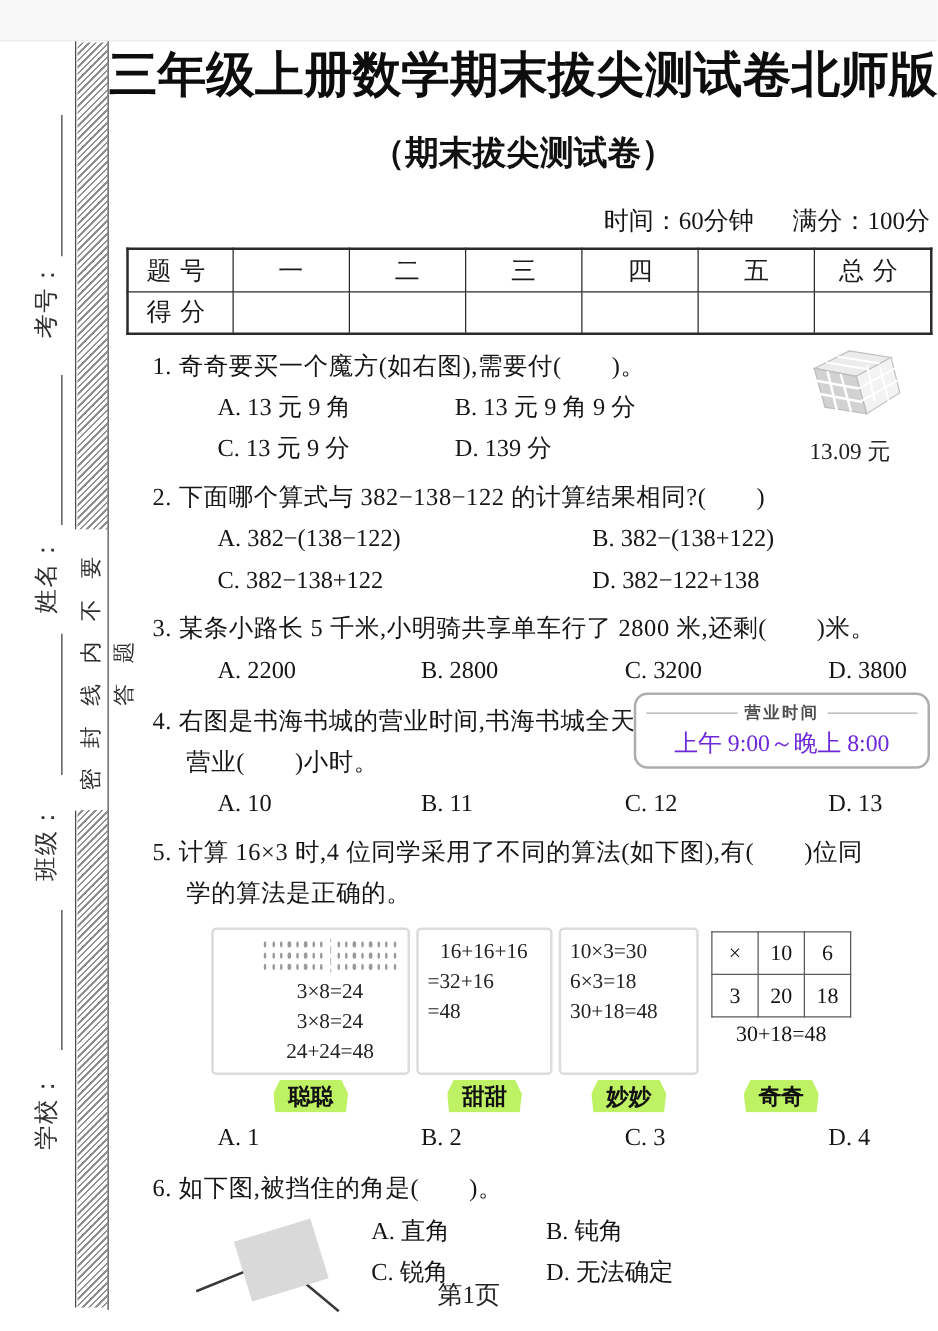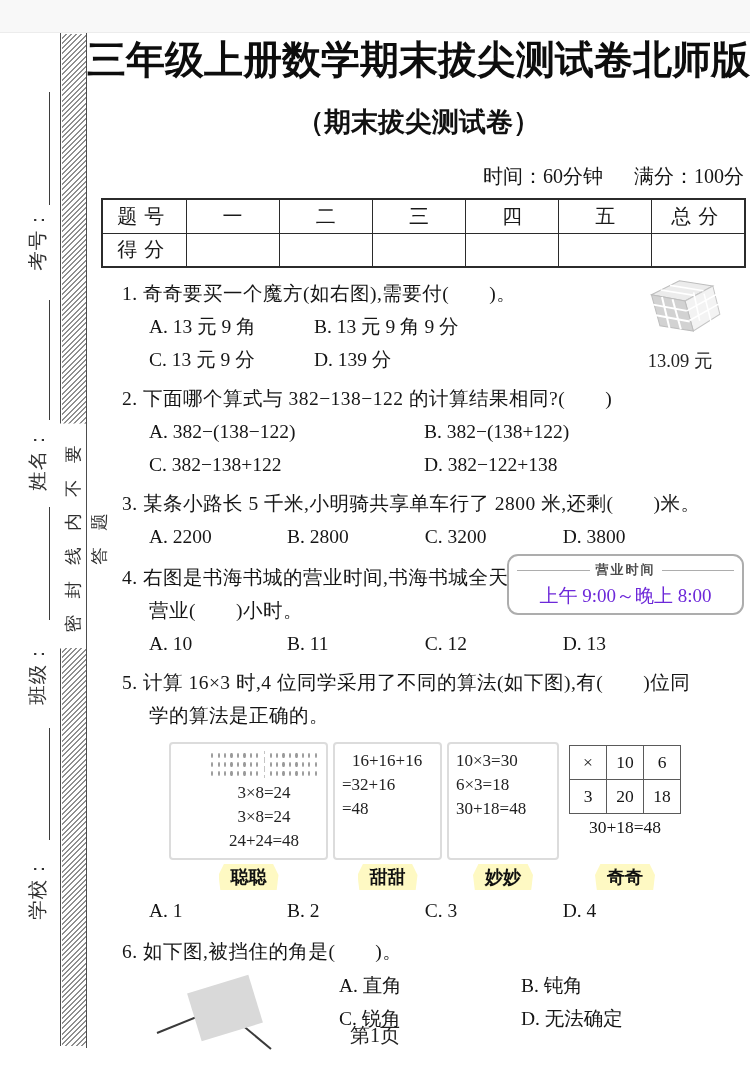--- a/index.html
+++ b/index.html
@@ -42,21 +42,21 @@
                    font-size:20px; color:#1a1a1a; }
   table.score td.lab { letter-spacing:7px; }
   table.score col.c0 { width:84px; }
 
   .sec-head { margin:15px 0 0 9px; font-size:20.5px; font-weight:bold; color:#111; }
 
   .q { position:relative; margin-left:35px; font-size:19.5px; line-height:33px; color:#161616; }
   .q .qtext { letter-spacing:0.5px; }
   .q .cont { padding-left:27px; }
   .optrow { padding-left:27px; line-height:33px; }
-  .optrow span { display:inline-block; }
+  .optrow span { display:inline-block;margin-left:25px; }
   .opts4 span { width:133px; }
   .opts4 span:last-child { width:auto; }
   .optsA span:first-child { width:160px; }
   .optsB span:first-child { width:270px; }
 
   
   .cube-wrap { position:absolute; right:20px; top:-3px; width:100px; text-align:center; }
   .cube-price { font-size:18.5px; color:#222; line-height:22px; }
 
   
@@ -82,29 +82,29 @@
   .dot { width:4.6px; height:4.6px; border-radius:50%; background:#9a9a9a; margin:0 2.1px; }
   .dot-split { width:0; height:9px; border-left:1px dashed #c4c4c4; margin:0 3px; }
   .mini-table { border-collapse:collapse; margin:3px auto 0; }
   .mini-table td { border:1.5px solid #5a5a5a; width:37px; height:30px;
                    text-align:center; font-size:17.5px; }
   .mcol4 .below { line-height:26px; font-size:17.5px; }
   .tags { display:flex; gap:5px; margin:4px 0 0 47px; }
   .tagcell { display:flex; justify-content:center; }
   .tagcell.t1 { width:159px; } .tagcell.t2 { width:109px; }
   .tagcell.t3 { width:112px; } .tagcell.t4 { width:122px; }
-  .tag { background:#fef9c3; color:#111; font-weight:bold; font-size:18px;
+  .tag { background:#bef264; color:#111; font-weight:bold; font-size:18px;
          padding:1px 12px; line-height:24px;
          clip-path:polygon(9% 0,91% 0,100% 42%,97% 100%,3% 100%,0 42%); }
 
   
   .q6-row { display:flex; margin-left:27px; margin-top:1px; }
   .q6-fig { width:130px; margin-left:0; }
   .q6-opts { margin-left:18px; line-height:33px; }
-  .q6-opts span { display:inline-block;margin-left:42px; }
+  .q6-opts span { display:inline-block; }
   .q6-opts .c1 { width:135px; }
 
   .footer { position:absolute; left:0; right:87px; bottom:16px; text-align:center;
             font-size:20px; color:#222; }
   .mt6 { margin-top:6px; } .mt8 { margin-top:8px; } .mt9 { margin-top:9px; }
 </style>
 </head>
 <body>
 
 <div class="page">

